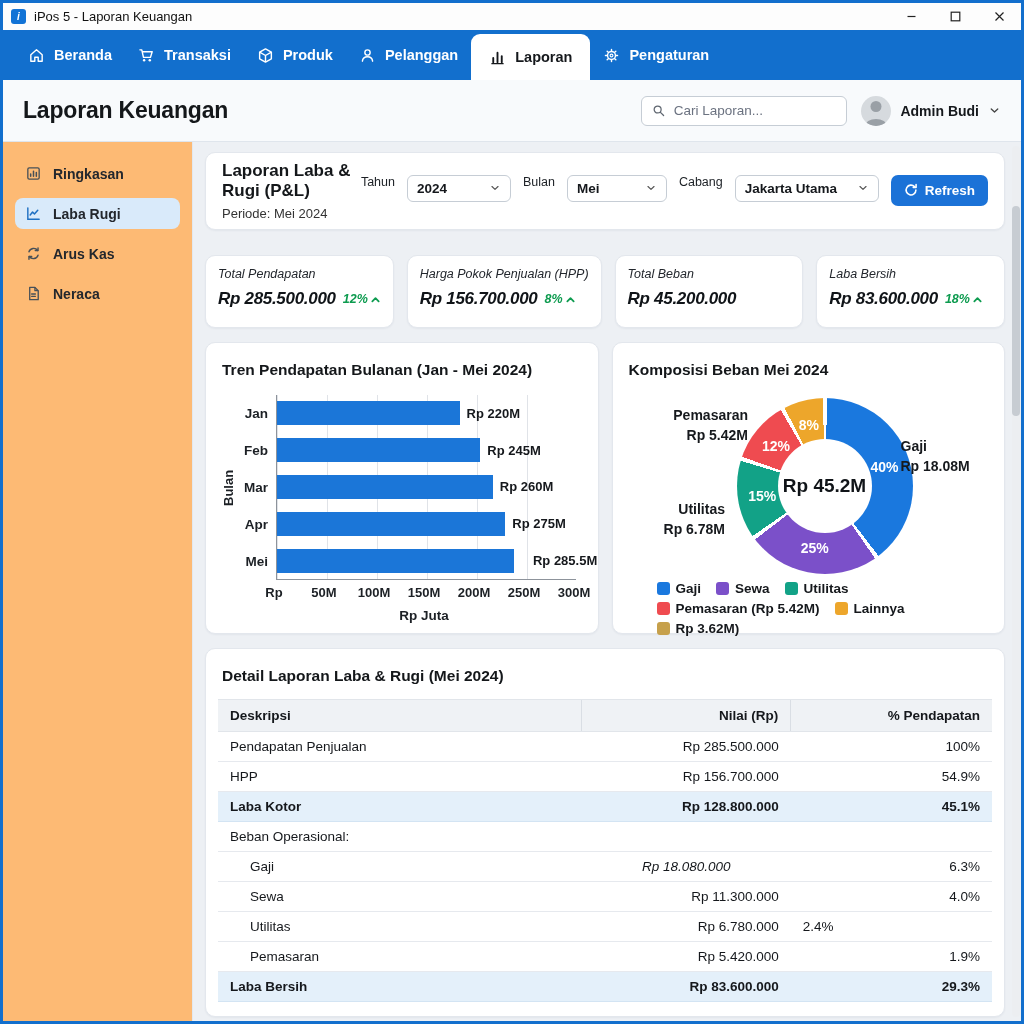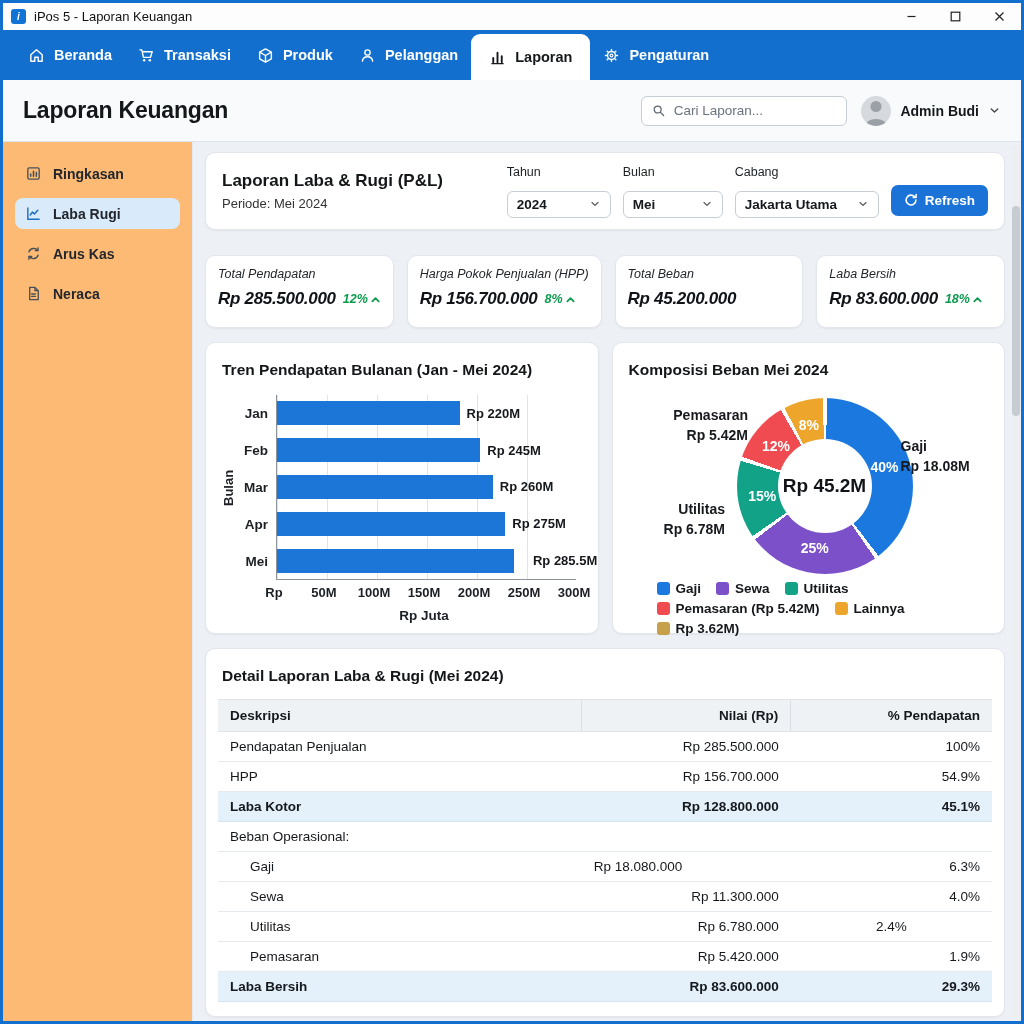--- a/index.html
+++ b/index.html
@@ -40,21 +40,21 @@
   .side-item.active svg{color:#1d6fc2;}
 
   .content{flex:1;padding:10px 16px 0 12px;min-width:0;}
   .card{background:#fff;border:1px solid #e3e7ed;border-radius:10px;box-shadow:0 1px 2px rgba(20,40,80,0.05);}
 
   
   .report-card{display:flex;align-items:center;padding:12px 16px;height:78px;margin-bottom:25px;}
   .report-title{font-size:17px;font-weight:bold;color:#14171a;}
   .report-periode{font-size:13px;color:#333;margin-top:5px;}
   .filters{margin-left:auto;display:flex;gap:12px;}
-  .filter{display:flex;flex-direction:column;gap:12px;}
+  .filter{display:flex;flex-direction:row;gap:12px;}
   .filter-label{font-size:12.5px;color:#1c2025;}
   .select-box{height:27px;border:1px solid #c6cdd5;border-radius:6px;background:#fff;display:flex;align-items:center;justify-content:space-between;gap:8px;padding:0 9px;font-size:13.5px;font-weight:600;color:#15181c;cursor:default;}
   .select-box .chev{color:#555;}
   .refresh-btn{align-self:flex-end;margin-bottom:2px;height:31px;background:#1b72d7;color:#fff;border:none;border-radius:7px;font-size:13.5px;font-weight:600;font-family:inherit;display:flex;align-items:center;gap:7px;padding:0 13px;cursor:default;}
 
   
   .kpi-row{display:flex;gap:13px;margin-bottom:14px;}
   .kpi{flex:1;padding:11px 12px;height:73px;overflow:visible;font-style:italic;}
   .kpi-label{font-size:12.5px;color:#23272d;white-space:nowrap;}
   .kpi-value-row{display:flex;align-items:center;gap:7px;margin-top:8px;}
@@ -450,32 +450,32 @@
                 <td style="text-align: right;">Rp 128.800.000</td>
                 <td style="text-align: right;">45.1%</td>
               </tr>
               <tr class="row-group">
                 <td style="text-align: left;">Beban Operasional:</td>
                 <td style="text-align: right;"></td>
                 <td style="text-align: right;"></td>
               </tr>
               <tr class="row-sub">
                 <td style="text-align: left;">Gaji</td>
-                <td style="text-align: left;">Rp 18.080.000</td>
+                <td style="text-align: center; font-style: italic;">Rp 18.080.000</td>
                 <td style="text-align: right;">6.3%</td>
               </tr>
               <tr class="row-sub">
                 <td style="text-align: left;">Sewa</td>
                 <td style="text-align: right;">Rp 11.300.000</td>
                 <td style="text-align: right;">4.0%</td>
               </tr>
               <tr class="row-sub">
                 <td style="text-align: left;">Utilitas</td>
                 <td style="text-align: right;">Rp 6.780.000</td>
-                <td style="text-align: center; margin-top: 27px;">2.4%</td>
+                <td style="text-align: left; margin-top: 27px;">2.4%</td>
               </tr>
               <tr class="row-sub">
                 <td style="text-align: left;">Pemasaran</td>
                 <td style="text-align: right;">Rp 5.420.000</td>
                 <td style="text-align: right;">1.9%</td>
               </tr>
               <tr class="row-highlight">
                 <td style="text-align: left;">Laba Bersih</td>
                 <td style="text-align: right;">Rp 83.600.000</td>
                 <td style="text-align: right;">29.3%</td>

